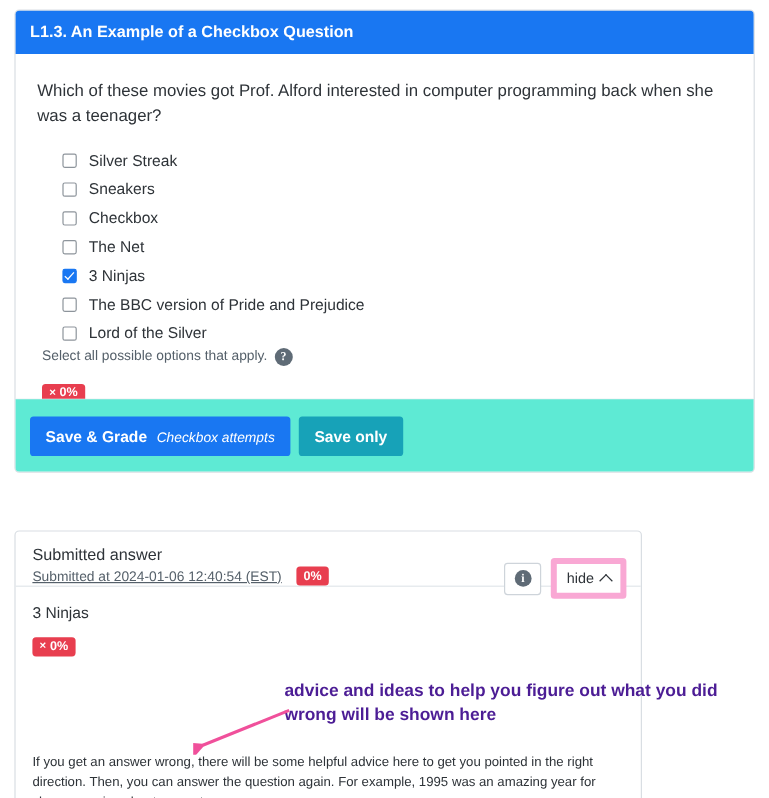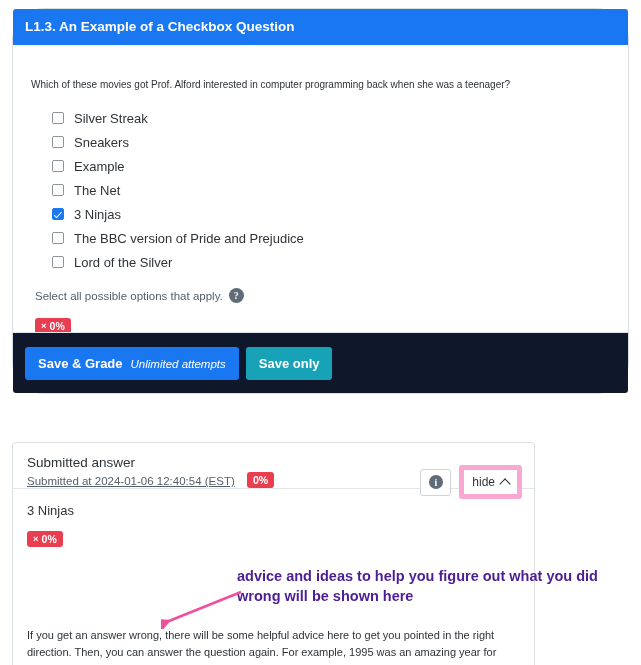--- a/index.html
+++ b/index.html
@@ -28,41 +28,40 @@
     right: 12px;
     border: 1px solid #d9dee3;
     border-radius: 4px;
     background: #ffffff;
     box-sizing: border-box;
   }
   #question-card {
     top: 8px;
     width: 617px;
     height: 386px;
-    border-radius: 32px;
   }
   .card-header {
     background: #1a73e8;
     background: #1977f2;
     color: #ffffff;
     font-size: 13.5px;
     font-weight: bold;
     padding: 9px 12px;
     border-top-left-radius: 3px;
     border-top-right-radius: 3px;
     line-height: 1.3;
   }
   .card-body {
     padding: 14px 18px 8px 18px;
   }
   .question-text {
-    font-size: 10px;
+    font-size: 14px;
     line-height: 1.55;
     color: #2e3338;
-    margin: 18px 0 14px 0;
+    margin: 6px 0 14px 0;
     max-width: 570px;
   }
   .options {
     margin: 0 0 0 4px;
   }
   .option-row {
     display: flex;
     align-items: center;
     height: 24px;
     margin-bottom: 0px;
@@ -95,21 +94,21 @@
     transform: rotate(42deg);
   }
   .option-label {
     font-size: 13px;
     color: #2e3338;
     line-height: 1;
   }
   .hint-row {
     display: flex;
     align-items: center;
-    margin: 14px 0 0 4px;
+    margin: 0 0 0 4px;
   }
   .hint-text {
     font-size: 11.5px;
     color: #55606a;
     margin-right: 6px;
   }
   .info-circle {
     width: 15px;
     height: 15px;
     border-radius: 50%;
@@ -141,21 +140,21 @@
     margin: 12px 0 0 4px;
   }
 
   
   .card-footer {
     position: absolute;
     left: 0;
     right: 0;
     bottom: 0;
     height: 60px;
-    background: #0f172a;
+    background: #5eead4;
     border-top: 1px solid #e2e6ea;
     border-bottom-left-radius: 3px;
     border-bottom-right-radius: 3px;
     display: flex;
     align-items: center;
     padding-left: 12px;
   }
   .btn {
     border: none;
     border-radius: 3px;
@@ -319,21 +318,21 @@
           <span class="option-label">Silver Streak</span>
         </div>
 
         <div class="option-row">
           <span class="cb"></span>
           <span class="option-label">Sneakers</span>
         </div>
 
         <div class="option-row">
           <span class="cb"></span>
-          <span class="option-label">Example</span>
+          <span class="option-label">Checkbox</span>
         </div>
 
         <div class="option-row">
           <span class="cb"></span>
           <span class="option-label">The Net</span>
         </div>
 
         <div class="option-row">
           <span class="cb checked"></span>
           <span class="option-label">3 Ninjas</span>
@@ -361,21 +360,21 @@
           <span class="x">×</span>
           <span>0%</span>
         </span>
       </div>
 
     </div>
 
     <div class="card-footer">
       <button class="btn btn-primary">
         <span>Save &amp; Grade</span>
-        <span class="attempts">Unlimited attempts</span>
+        <span class="attempts">Checkbox attempts</span>
       </button>
       <button class="btn btn-teal">
         <span>Save only</span>
       </button>
     </div>
 
   </div>
 
   <div class="card" id="submitted-card">
 

